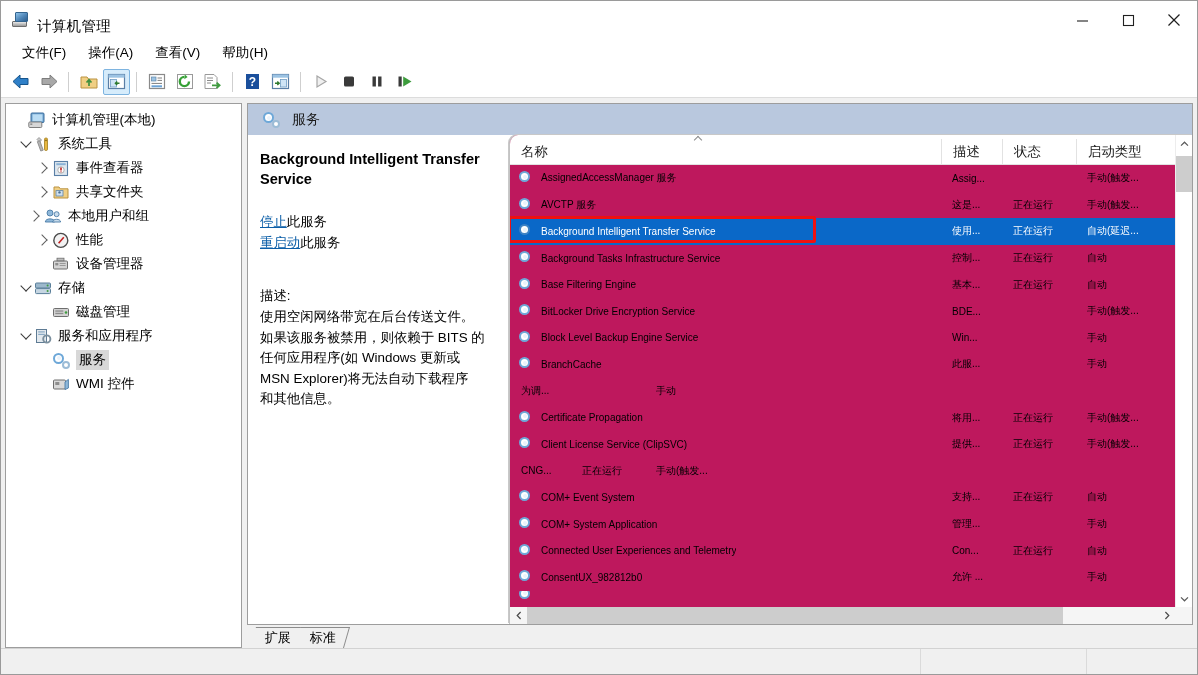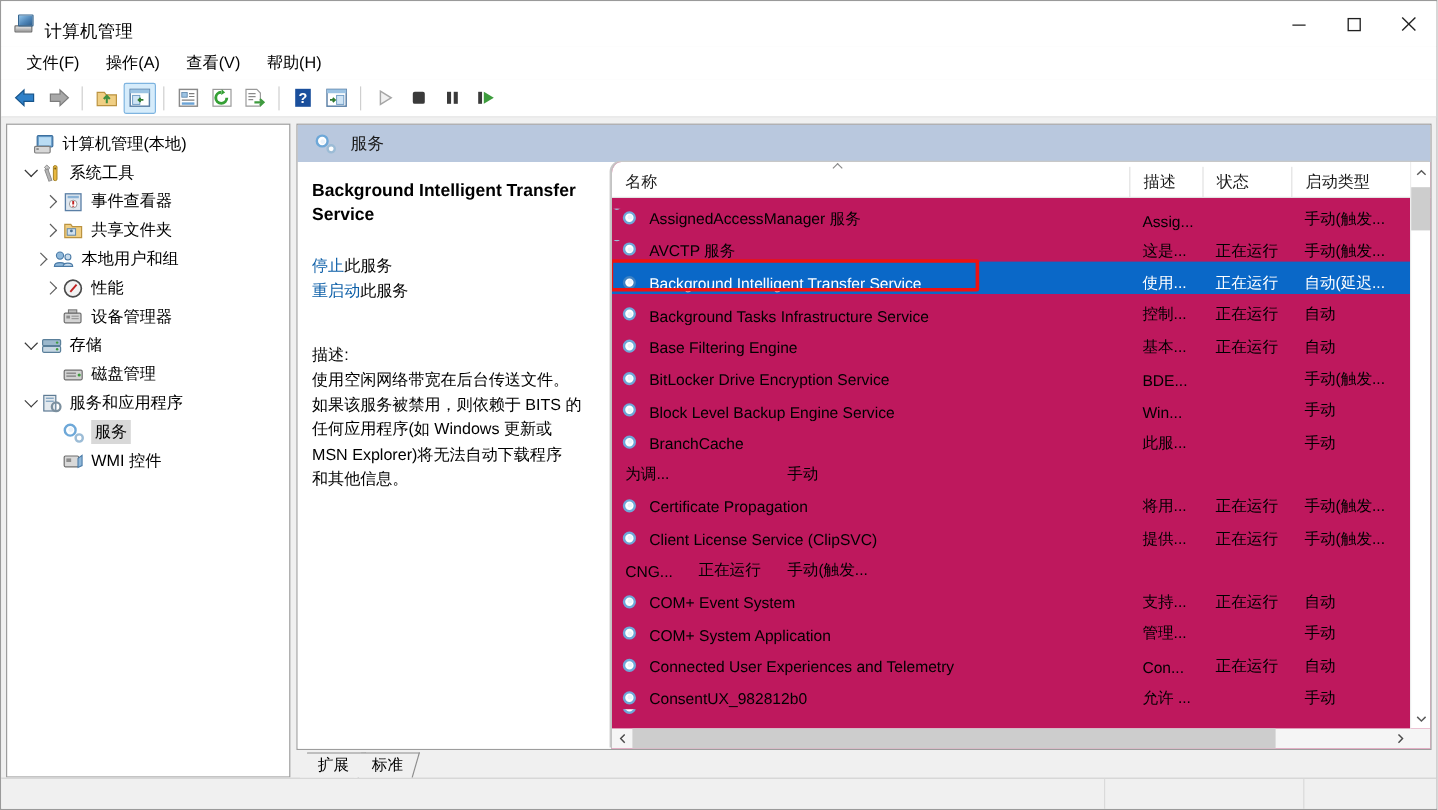--- a/index.html
+++ b/index.html
@@ -137,21 +137,21 @@
     width: 261px; flex: 0 0 261px;
     padding: 14px 14px 0 12px;
     background: #ffffff;
     font-size: 13.3px; color:#000;
     overflow: hidden;
   }
   .detail h2 {
     margin:0 0 0 0; font-size: 14.6px; font-weight: bold; line-height: 20px; color:#000;
   }
   .links { margin-top: 22px; line-height: 21px; font-size: 13.4px;}
-  .lnk { color:#0d5fa8; cursor:pointer; }
+  .lnk { color:#0d5fa8; text-decoration: underline; cursor:pointer; }
   .desc-title { margin-top: 34px; font-size: 13.4px;}
   .desc-body { margin-top: 2px; line-height: 20.5px; font-size: 13.4px;}
 
   
   .listwrap {
     flex: 1 1 auto; position: relative; min-width:0;
     background:#be185d;
     border-left: 1px solid #c3c3c3;
     border-top-left-radius: 9px;
     box-shadow: -1px -1px 0 #c8c8c8;
@@ -174,21 +174,21 @@
   .sortcaret {
     position:absolute; width:9px;height:5px; top: -2px; left: 183px;
   }
   .sortcaret::before{
     content:""; display:block; width:5px;height:5px;
     border-left:1.3px solid #8a8a8a; border-top:1.3px solid #8a8a8a;
     transform: rotate(45deg); margin-left:2px;
   }
   .rows { flex:1 1 auto; position:relative; overflow:hidden; }
   .row {
-    display:flex; align-items:flex-end; height: 26.6px; font-size: 13px; color:#000;
+    display:flex; align-items:center; height: 26.6px; font-size: 10px; color:#000;
     white-space:nowrap;
   }
   .row.selected { background:#0a68c8; color:#ffffff; }
   .cell { overflow:hidden; text-overflow:clip; padding-left: 11px; }
   .c-name { display:flex; align-items:center; padding-left: 8px; }
   .c-name .gear { width:17px;height:16px;margin-right:6px;flex:0 0 17px;position:relative;}
   .c-name .nm { overflow:hidden; }
 
   
   .gear-ico { position:relative; width:100%; height:100%; }

